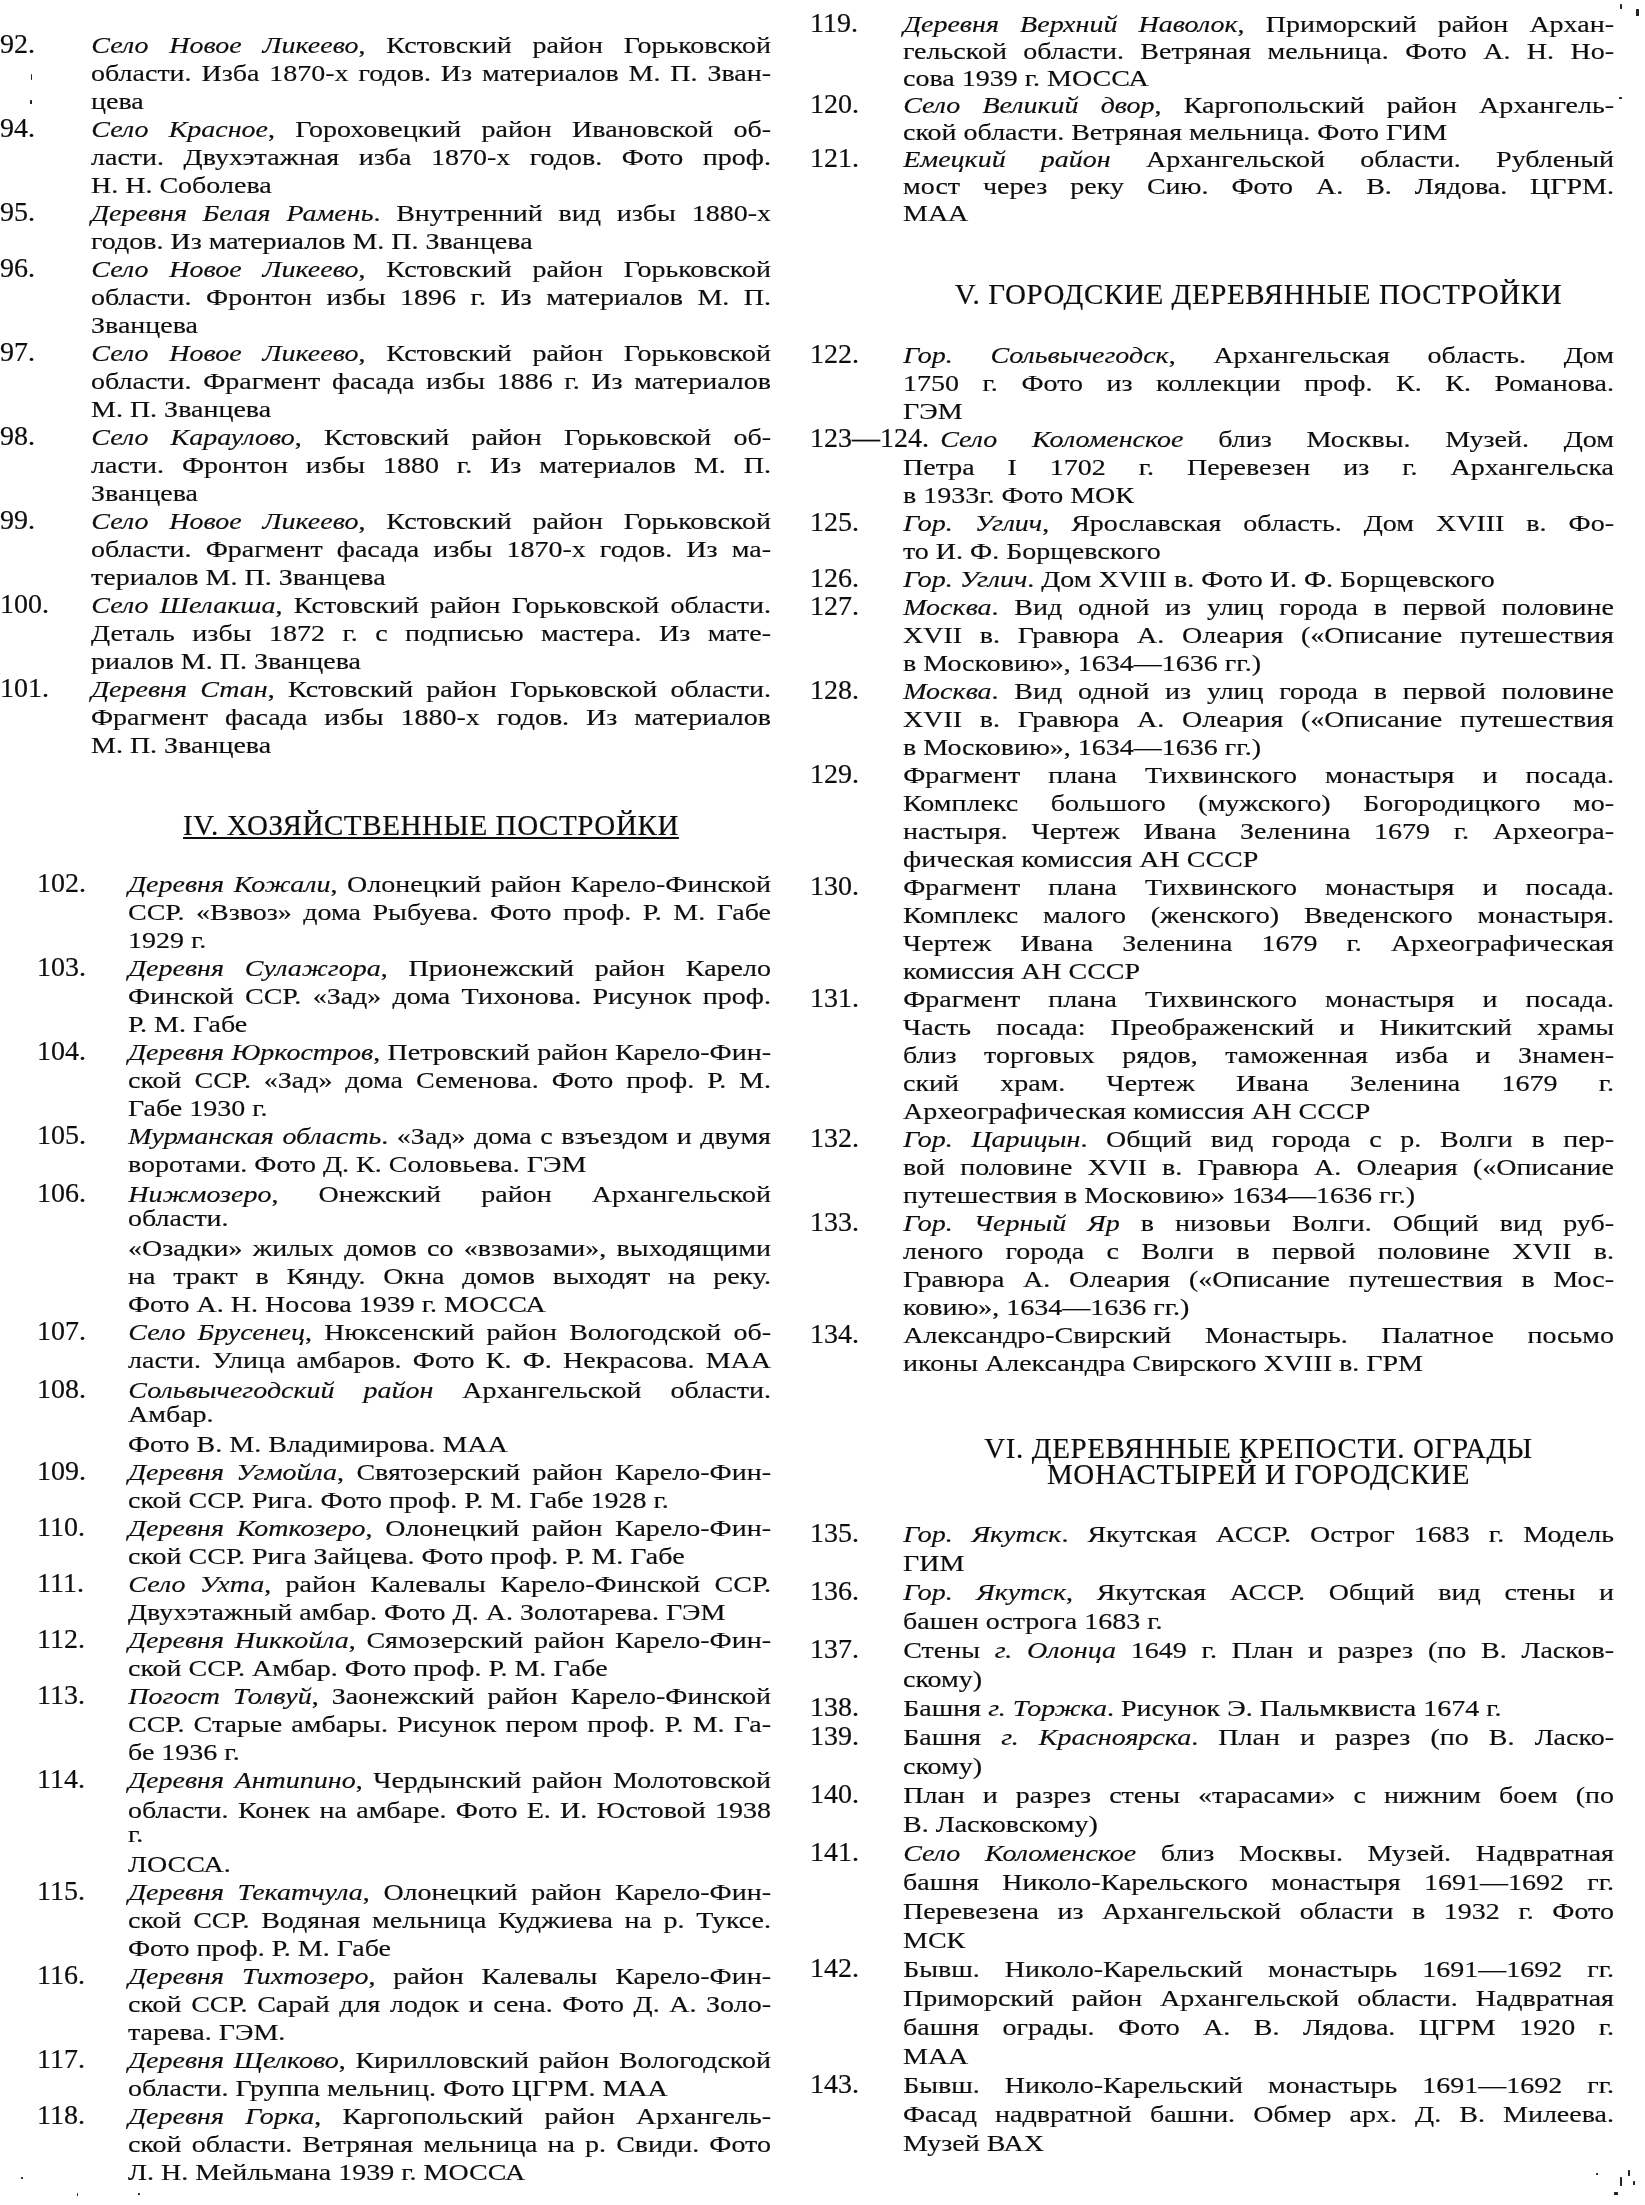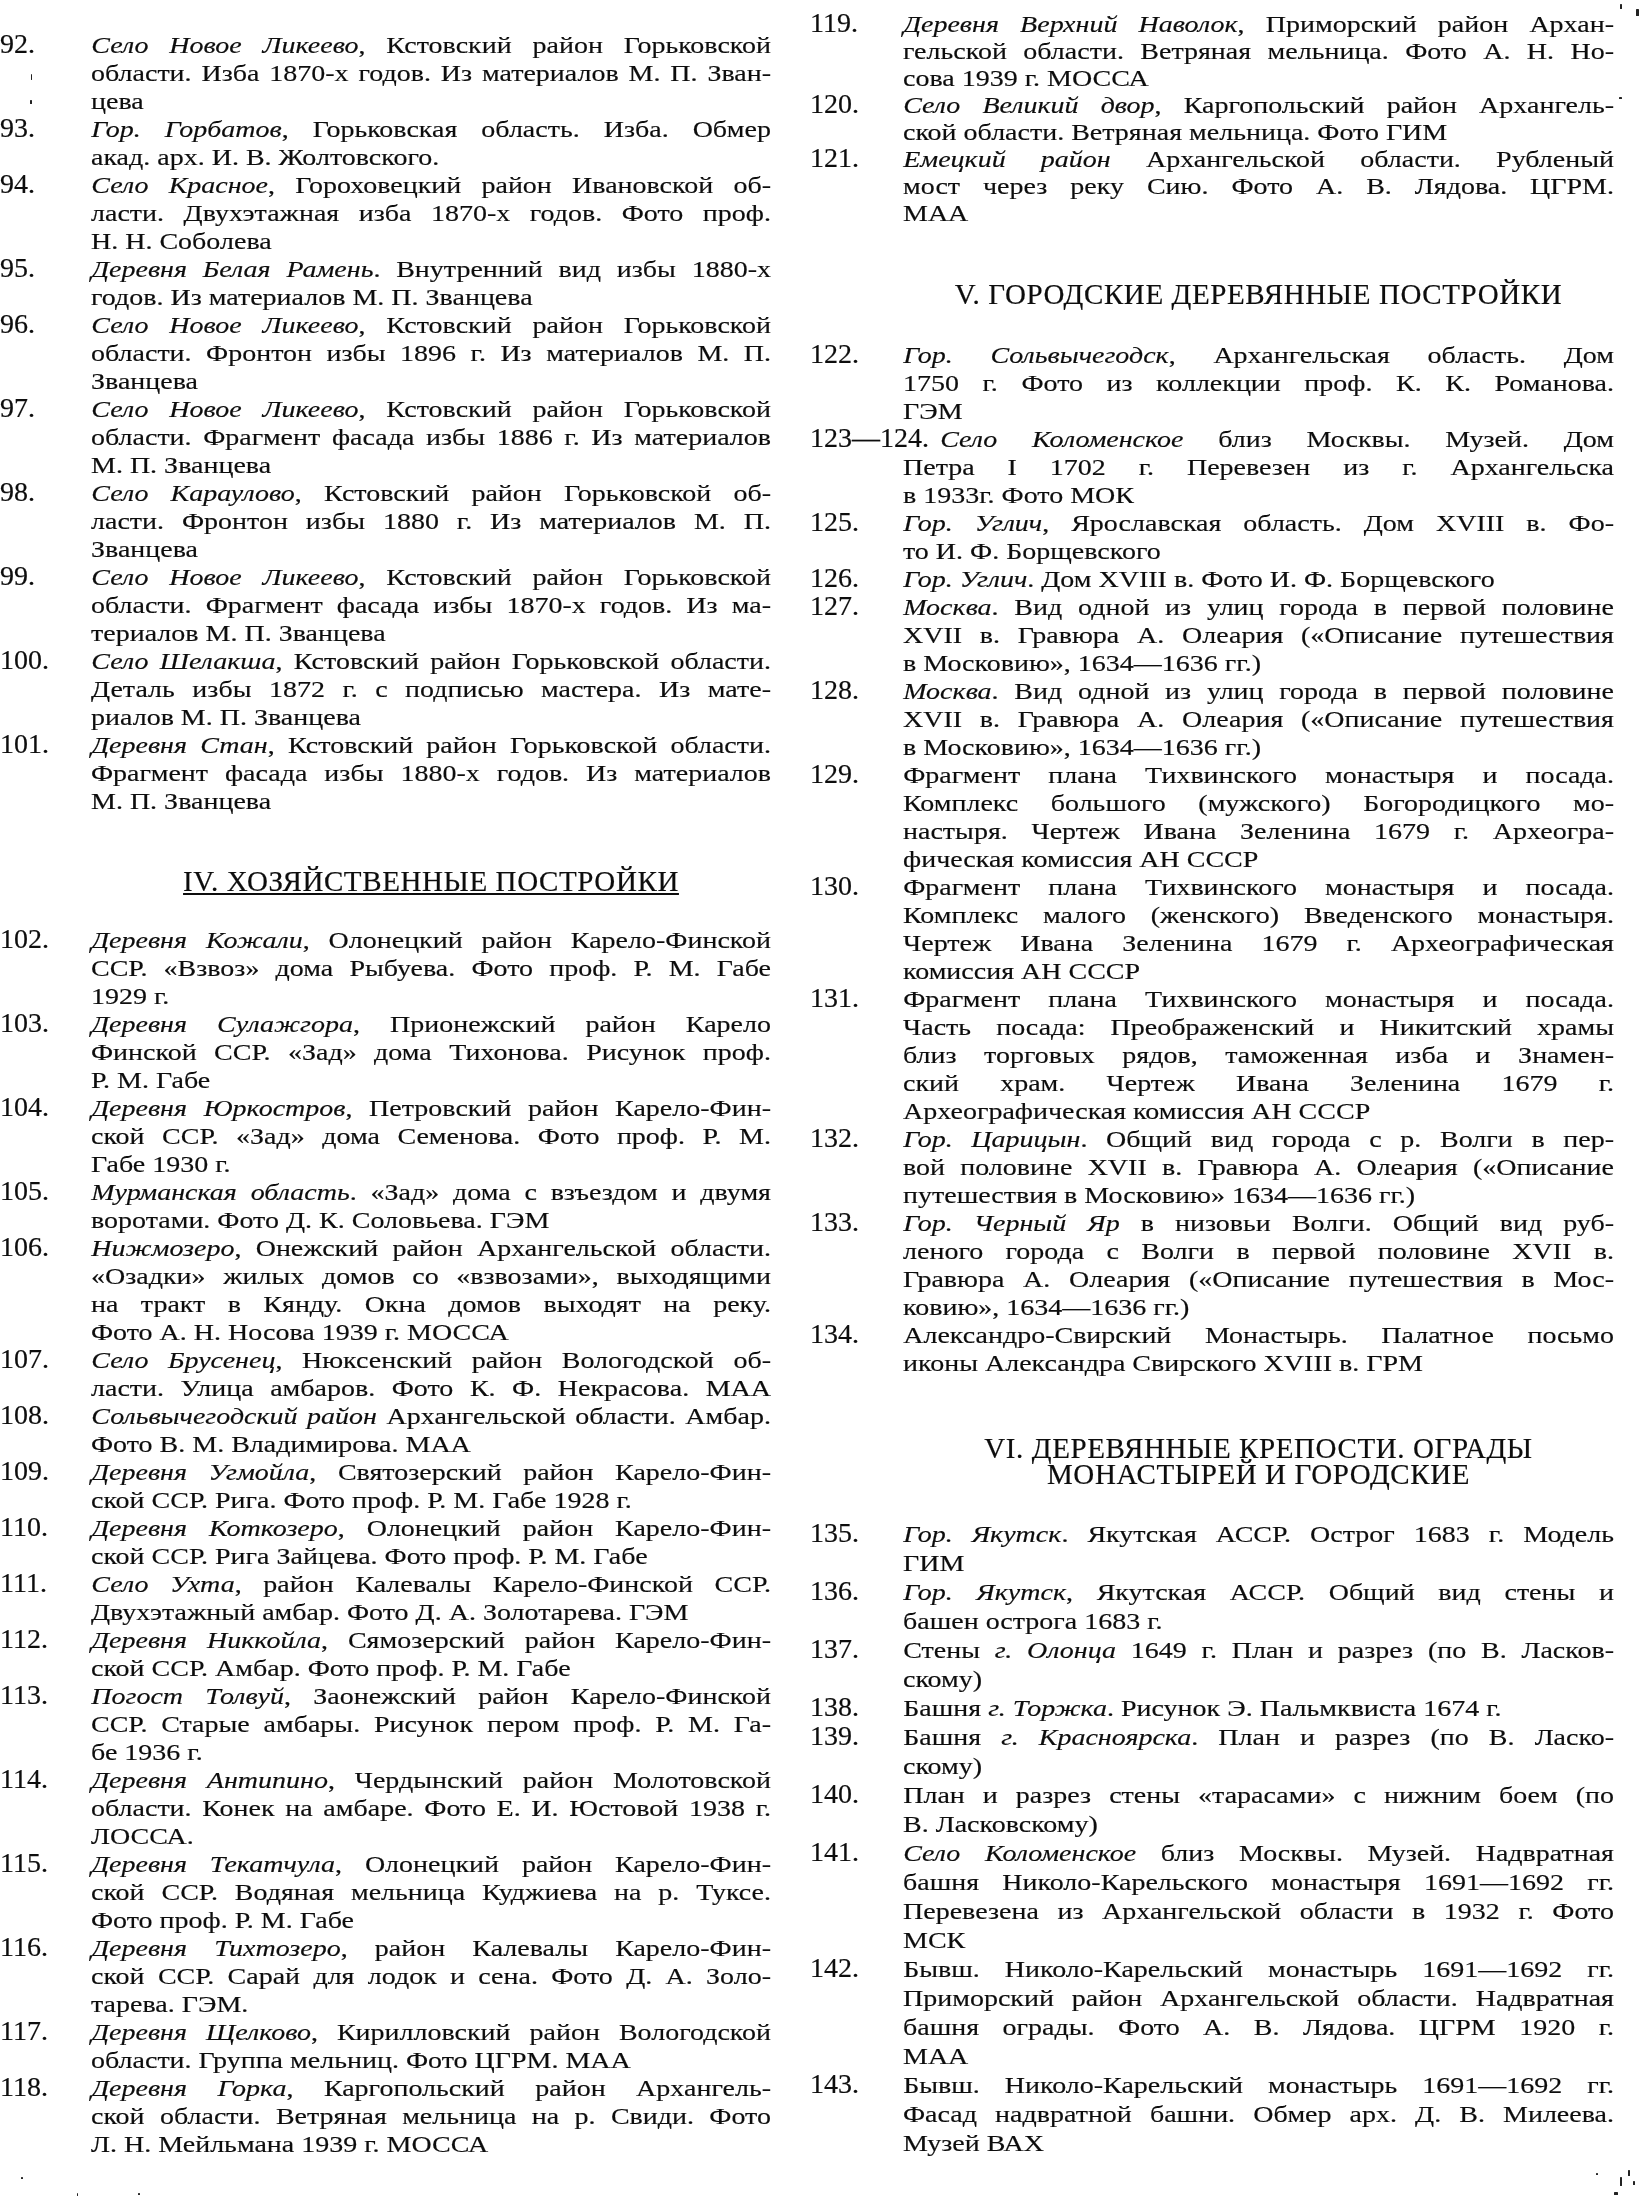--- a/index.html
+++ b/index.html
@@ -31,21 +31,21 @@
     margin: 12px; padding-left: var(--pl); text-align: center;
     font-size: 29px; font-weight: normal; letter-spacing: 0.6px;
     -webkit-text-stroke: 0.2px #0d0d0d;
   }
   .heading .hl { display: block; }
 
   
   .sec-l1 { padding-top: 31px; }
   .sec-l1 .items { line-height: 28px; }
   .sec-l2 .heading { margin-top: 52px; line-height: 29px; margin-bottom: 30px; text-decoration: underline; }
-  .sec-l2 .items { line-height: 28px; }
+  .sec-l2 .items { line-height: 28px; padding-left: 37px; }
 
   .sec-r1 { padding-top: 10px; }
   .sec-r1 .items { line-height: 27px; }
   .sec-r2 .heading { margin-top: 54px; line-height: 29px; margin-bottom: 32px; }
   .sec-r2 .items { line-height: 28px; }
   .sec-r3 .heading { margin-top: 59px; line-height: 25.5px; margin-bottom: 32px; }
   .sec-r3 .items { line-height: 29px; }
 
   .speck { position: absolute; background: #222; border-radius: 0.6px; }
 </style>
@@ -54,24 +54,20 @@
 
 <div class="page">
 
   <div class="col col-left">
     <div class="sec sec-l1">
       <div class="items">
           <div class="item">
             <div class="line"><span class="num">92.</span><span class="lc"><span class="it">Село Новое Ликеево</span><span class="rm">, Кстовский район Горьковской</span></span></div>
             <div class="line"><span class="lc"><span class="rm">области. Изба 1870-х годов. Из материалов М. П. Зван-</span></span></div>
             <div class="line last"><span class="lc"><span class="rm">цева</span></span></div>
-          </div>
-          <div class="item">
-            <div class="line"><span class="num">93.</span><span class="lc"><span class="it">Гор. Горбатов</span><span class="rm">, Горьковская область. Изба. Обмер</span></span></div>
-            <div class="line last"><span class="lc"><span class="rm">акад. арх. И. В. Жолтовского.</span></span></div>
           </div>
           <div class="item">
             <div class="line"><span class="num">94.</span><span class="lc"><span class="it">Село Красное</span><span class="rm">, Гороховецкий район Ивановской об-</span></span></div>
             <div class="line"><span class="lc"><span class="rm">ласти. Двухэтажная изба 1870-х годов. Фото проф.</span></span></div>
             <div class="line last"><span class="lc"><span class="rm">Н. Н. Соболева</span></span></div>
           </div>
           <div class="item">
             <div class="line"><span class="num">95.</span><span class="lc"><span class="it">Деревня Белая Рамень</span><span class="rm">. Внутренний вид избы 1880-х</span></span></div>
             <div class="line last"><span class="lc"><span class="rm">годов. Из материалов М. П. Званцева</span></span></div>
           </div>

